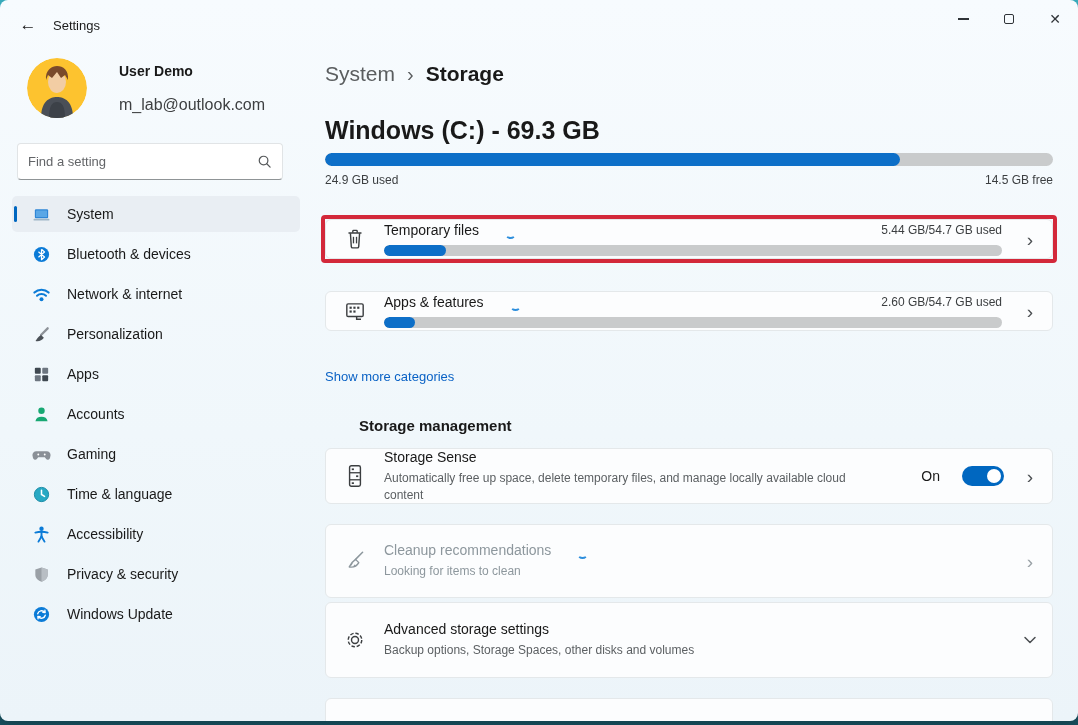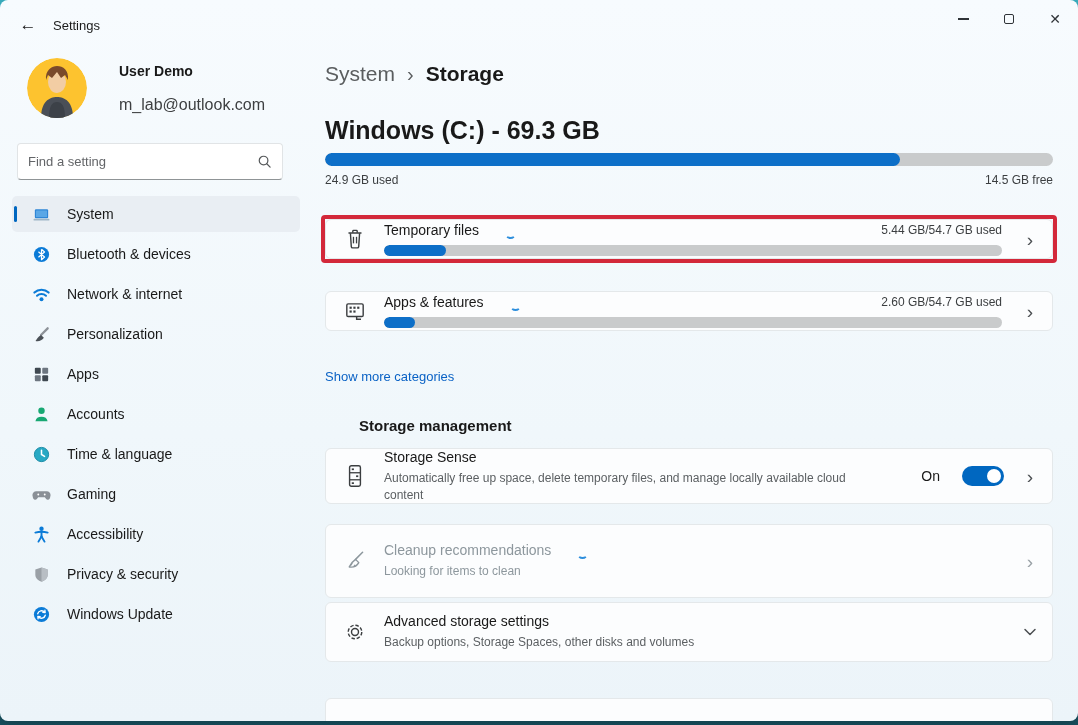--- a/index.html
+++ b/index.html
@@ -175,33 +175,33 @@
     </div>
     <div class="nav-item">
       <svg class="nav-icon" viewBox="0 0 20 20">
         <circle cx="10" cy="6" r="3.4" fill="#18a873"></circle>
         <path d="M3.6 17 a6.5 5.6 0 0 1 12.8 0 z" fill="#18a873"></path>
       </svg>
       <span class="nav-label">Accounts</span>
     </div>
     <div class="nav-item">
       <svg class="nav-icon" viewBox="0 0 20 20">
+        <path d="M4.5 6.5 h11 a4 4 0 0 1 4 4.5 l-.5 2.5 a2.4 2.4 0 0 1 -4.3 1 l-1.2-1.5 h-7 l-1.2 1.5 a2.4 2.4 0 0 1 -4.3-1 l-.5-2.5 a4 4 0 0 1 4-4.5 z" fill="#8a9097"></path>
+        <circle cx="6.6" cy="10" r="1" fill="#fff"></circle>
+          <circle cx="13.4" cy="10" r="1" fill="#fff"></circle>
+      </svg>
+      <span class="nav-label">Gaming</span>
+    </div>
+    <div class="nav-item">
+      <svg class="nav-icon" viewBox="0 0 20 20">
         <circle cx="10" cy="10" r="7.5" fill="#28a9c4"></circle>
         <circle cx="10" cy="10" r="7.5" fill="none" stroke="#1488a3" stroke-width="1"></circle>
         <polyline points="10,5.5 10,10 13.2,12" fill="none" stroke="#fff" stroke-width="1.6" stroke-linecap="round"></polyline>
       </svg>
       <span class="nav-label">Time &amp; language</span>
-    </div>
-    <div class="nav-item">
-      <svg class="nav-icon" viewBox="0 0 20 20">
-        <path d="M4.5 6.5 h11 a4 4 0 0 1 4 4.5 l-.5 2.5 a2.4 2.4 0 0 1 -4.3 1 l-1.2-1.5 h-7 l-1.2 1.5 a2.4 2.4 0 0 1 -4.3-1 l-.5-2.5 a4 4 0 0 1 4-4.5 z" fill="#8a9097"></path>
-        <circle cx="6.6" cy="10" r="1" fill="#fff"></circle>
-          <circle cx="13.4" cy="10" r="1" fill="#fff"></circle>
-      </svg>
-      <span class="nav-label">Gaming</span>
     </div>
     <div class="nav-item">
       <svg class="nav-icon" viewBox="0 0 20 20">
         <circle cx="10" cy="4" r="2.3" fill="#0b7bd7"></circle>
         <path d="M3.5 8 Q10 6.2 16.5 8" fill="none" stroke="#0b7bd7" stroke-width="2" stroke-linecap="round"></path>
         <line x1="10" y1="7.5" x2="10" y2="12" stroke="#0b7bd7" stroke-width="2" stroke-linecap="round"></line>
         <line x1="10" y1="12" x2="6.8" y2="17.5" stroke="#0b7bd7" stroke-width="2" stroke-linecap="round"></line>
         <line x1="10" y1="12" x2="13.2" y2="17.5" stroke="#0b7bd7" stroke-width="2" stroke-linecap="round"></line>
       </svg>
       <span class="nav-label">Accessibility</span>
@@ -340,21 +340,21 @@
           <span>Cleanup recommendations</span>
           <span class="spinner"></span>
         </div>
         <div class="mgmt-desc">Looking for items to clean</div>
       </div>
       <div class="chev-col">
           <span class="chevron-right">›</span>
         </div>
     </div>
 
-    <div class="card" style="top:602px; height:60px;">
+    <div class="card" style="top:602px; height:76px;">
       <div class="icon-col">
         <svg width="24" height="24" viewBox="0 0 22 22">
           <circle cx="11" cy="11" r="3.2" fill="none" stroke="#3b3e40" stroke-width="1.3"></circle>
           <circle cx="11" cy="11" r="6.2" fill="none" stroke="#3b3e40" stroke-width="1.3" stroke-dasharray="3.2 1.7"></circle>
         </svg>
       </div>
       <div class="mgmt-content">
         <div class="mgmt-title">Advanced storage settings</div>
         <div class="mgmt-desc">Backup options, Storage Spaces, other disks and volumes</div>
       </div>

